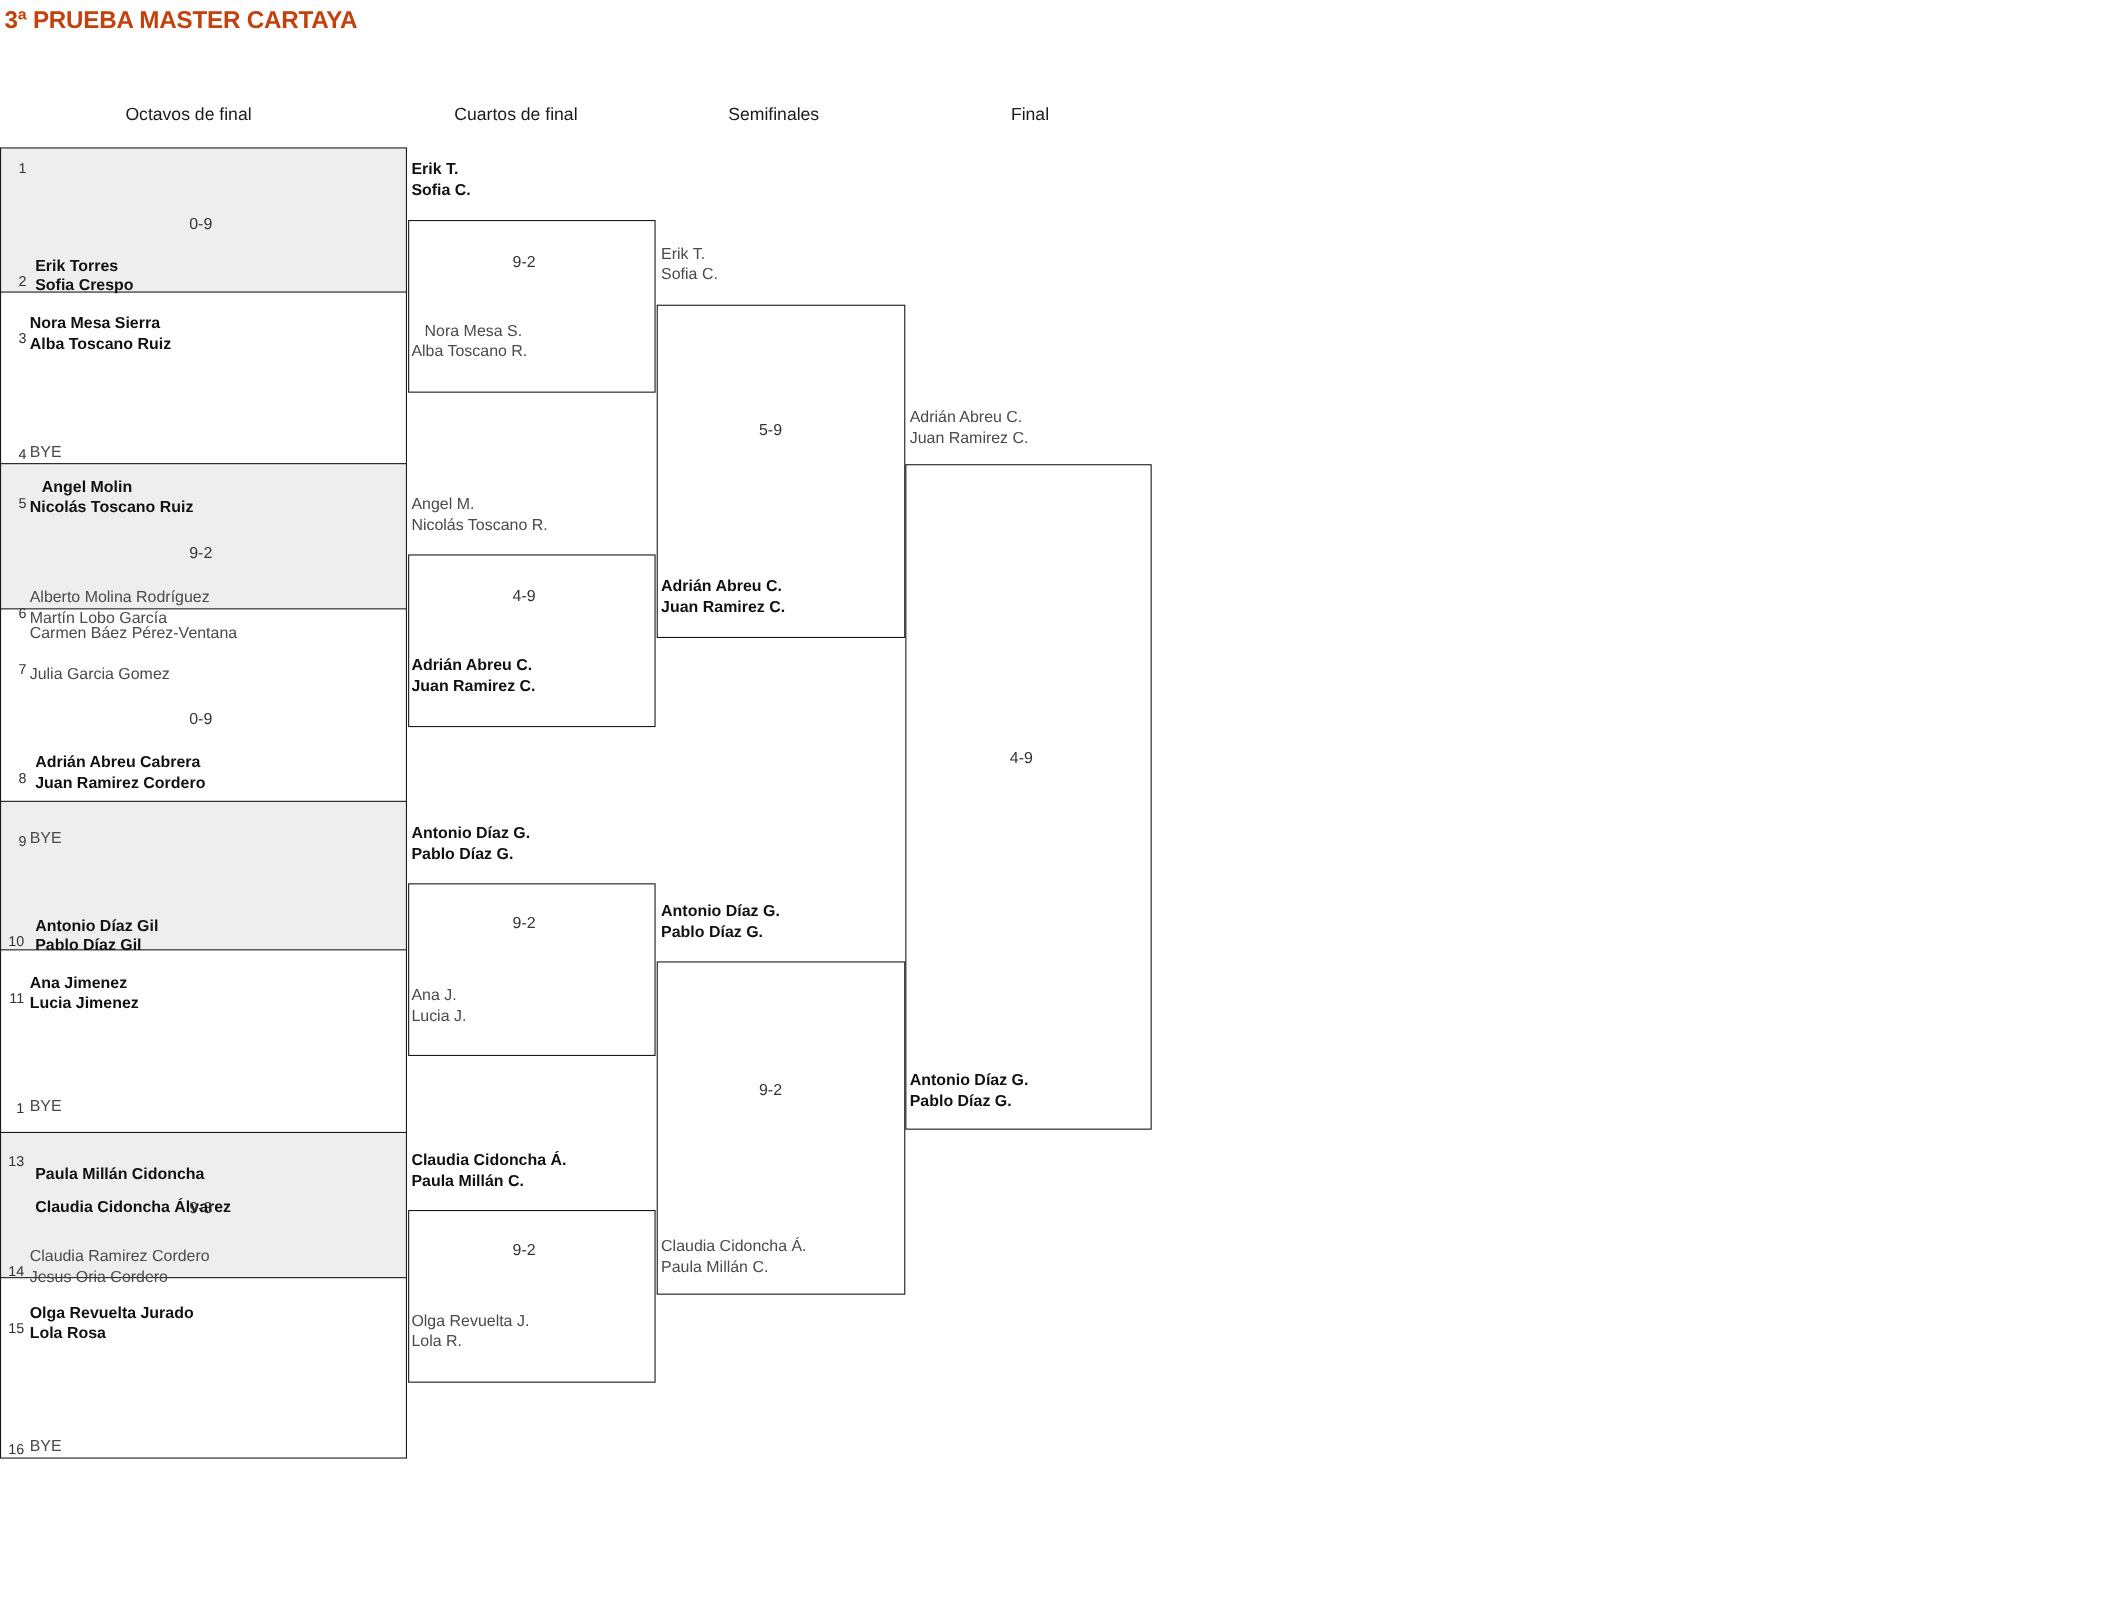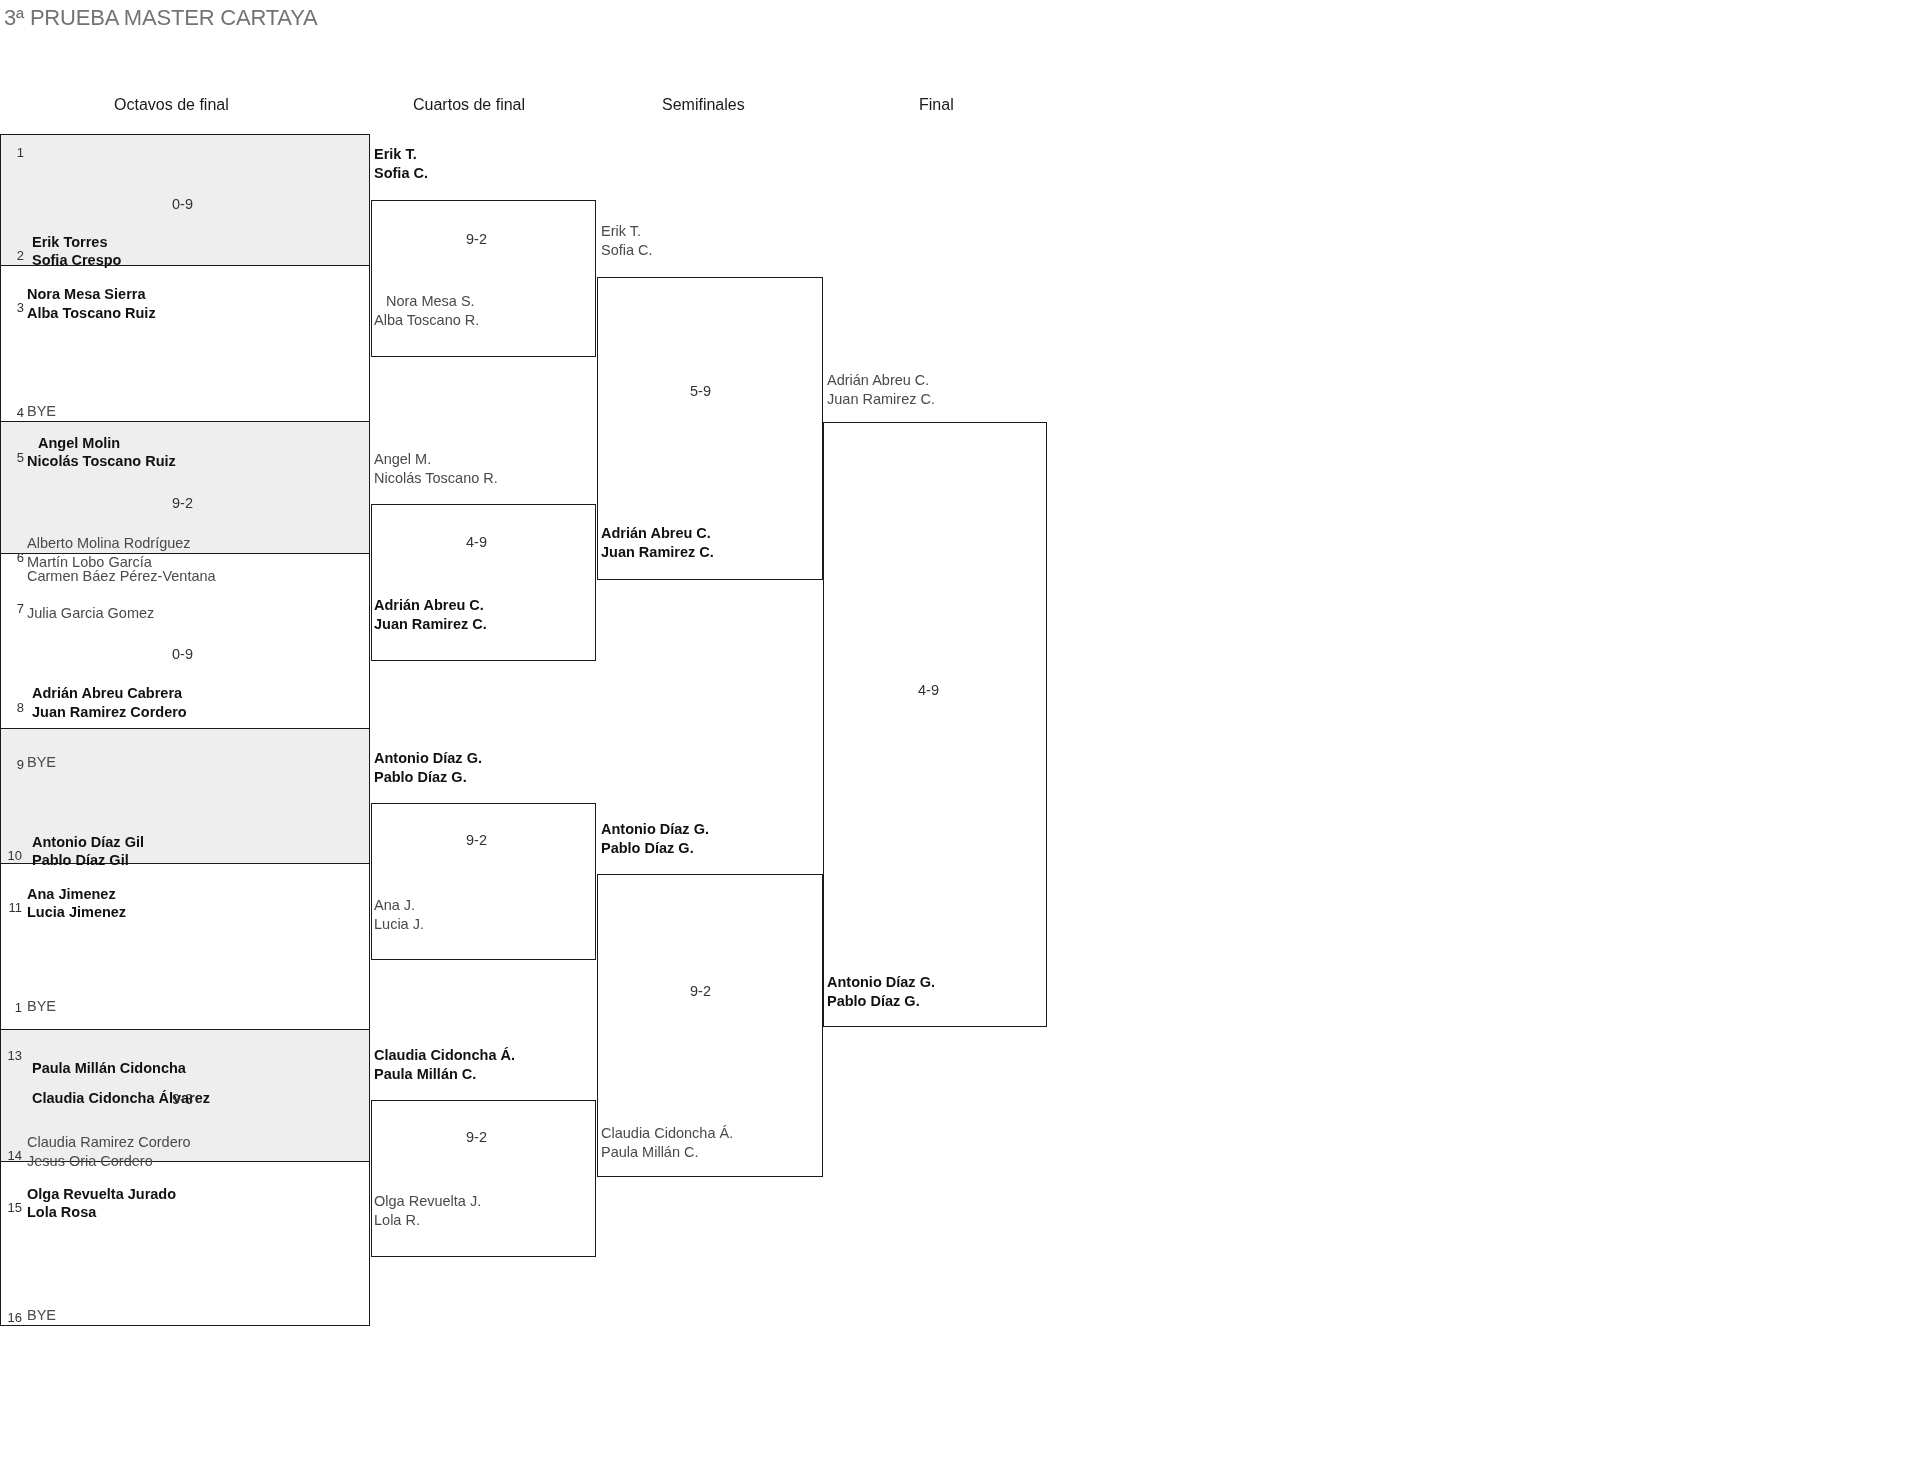--- a/index.html
+++ b/index.html
@@ -10,22 +10,22 @@
     font-family: "Liberation Sans", sans-serif;
     color: #111111;
     overflow: hidden;
   }
 
   #root { position: relative; width: 1920px; height: 1459px; }
 
   
   .title-block { position: absolute; left: 4px; top: 2px; }
   .title-line {
-    font-size: 22px; font-weight: normal; line-height: 31px;
-    letter-spacing: -0.2px; color: #737373; white-space: nowrap;
+    font-size: 22px; font-weight: bold; line-height: 31px;
+    letter-spacing: -0.2px; color: #c2410c; white-space: nowrap;
   }
 
   
   .logo { position: absolute; left: 1684px; top: 8px; width: 224px; height: 52px; }
   .logo-dots { position: absolute; left: 0; top: 4px; width: 70px; height: 46px; }
   .logo-word {
     position: absolute; left: 74px; top: -2px;
     font-size: 42px; font-weight: bold; color: #76bc21;
     letter-spacing: -1px; line-height: 52px;
   }

